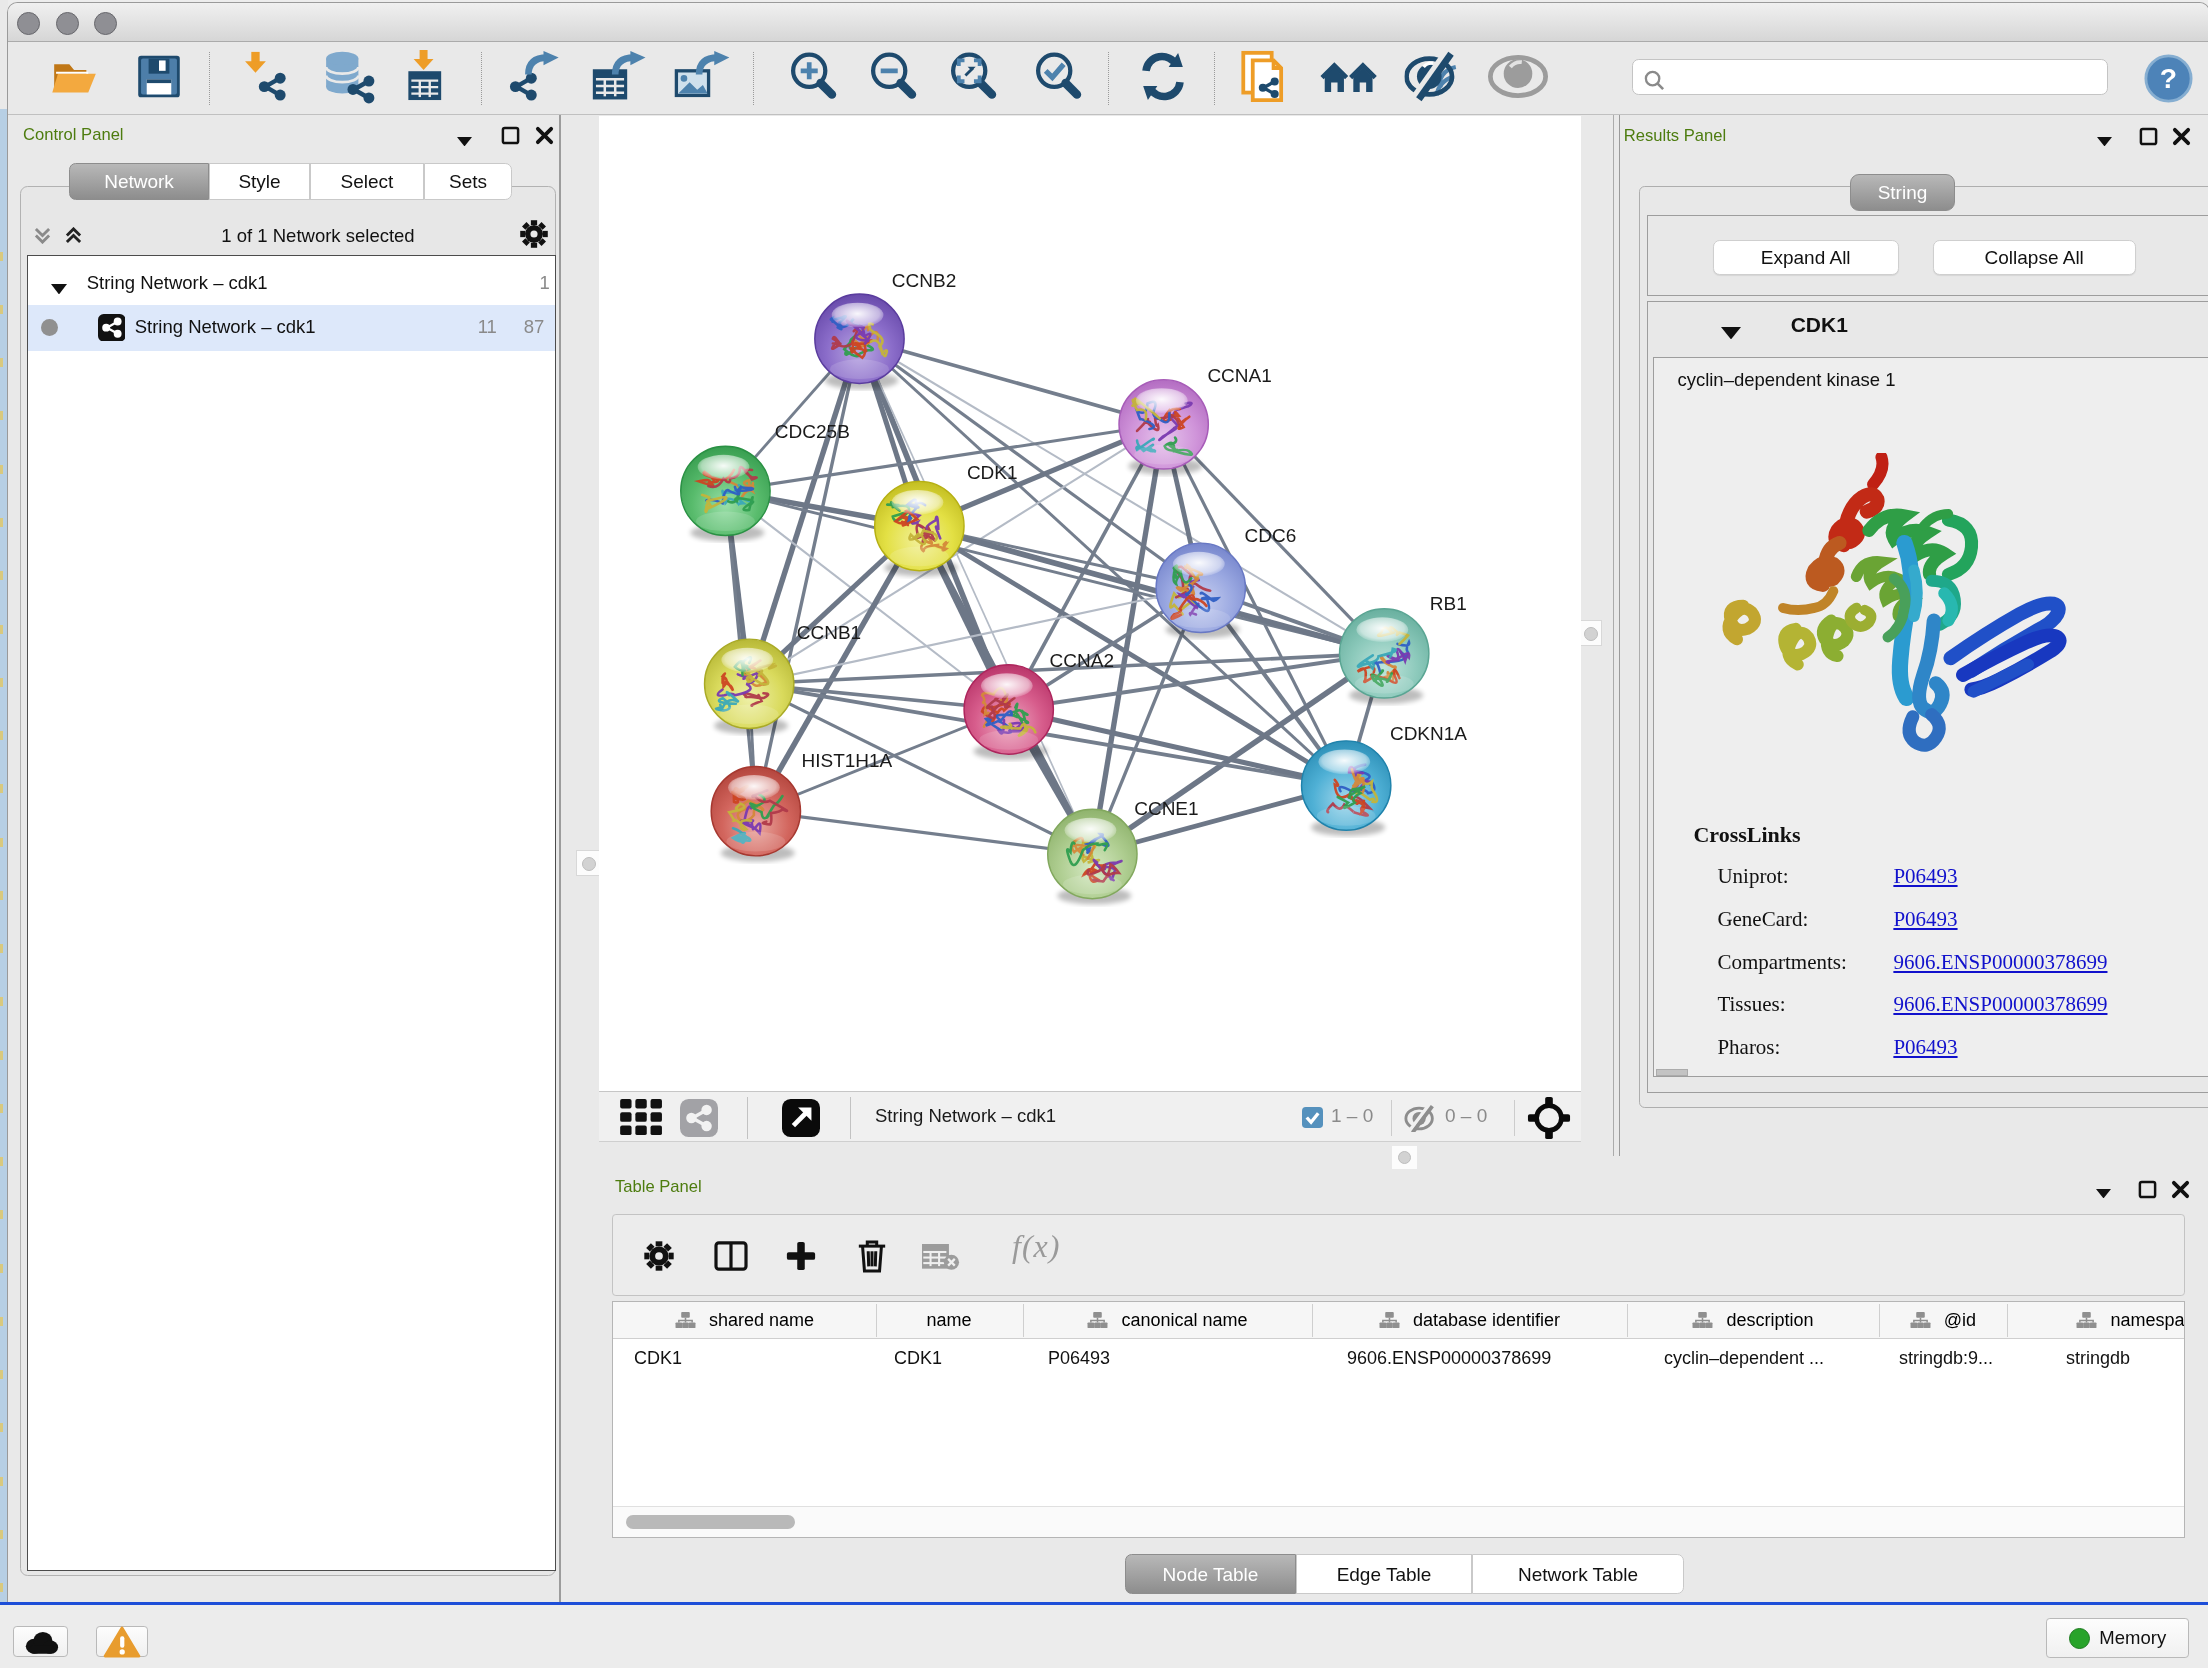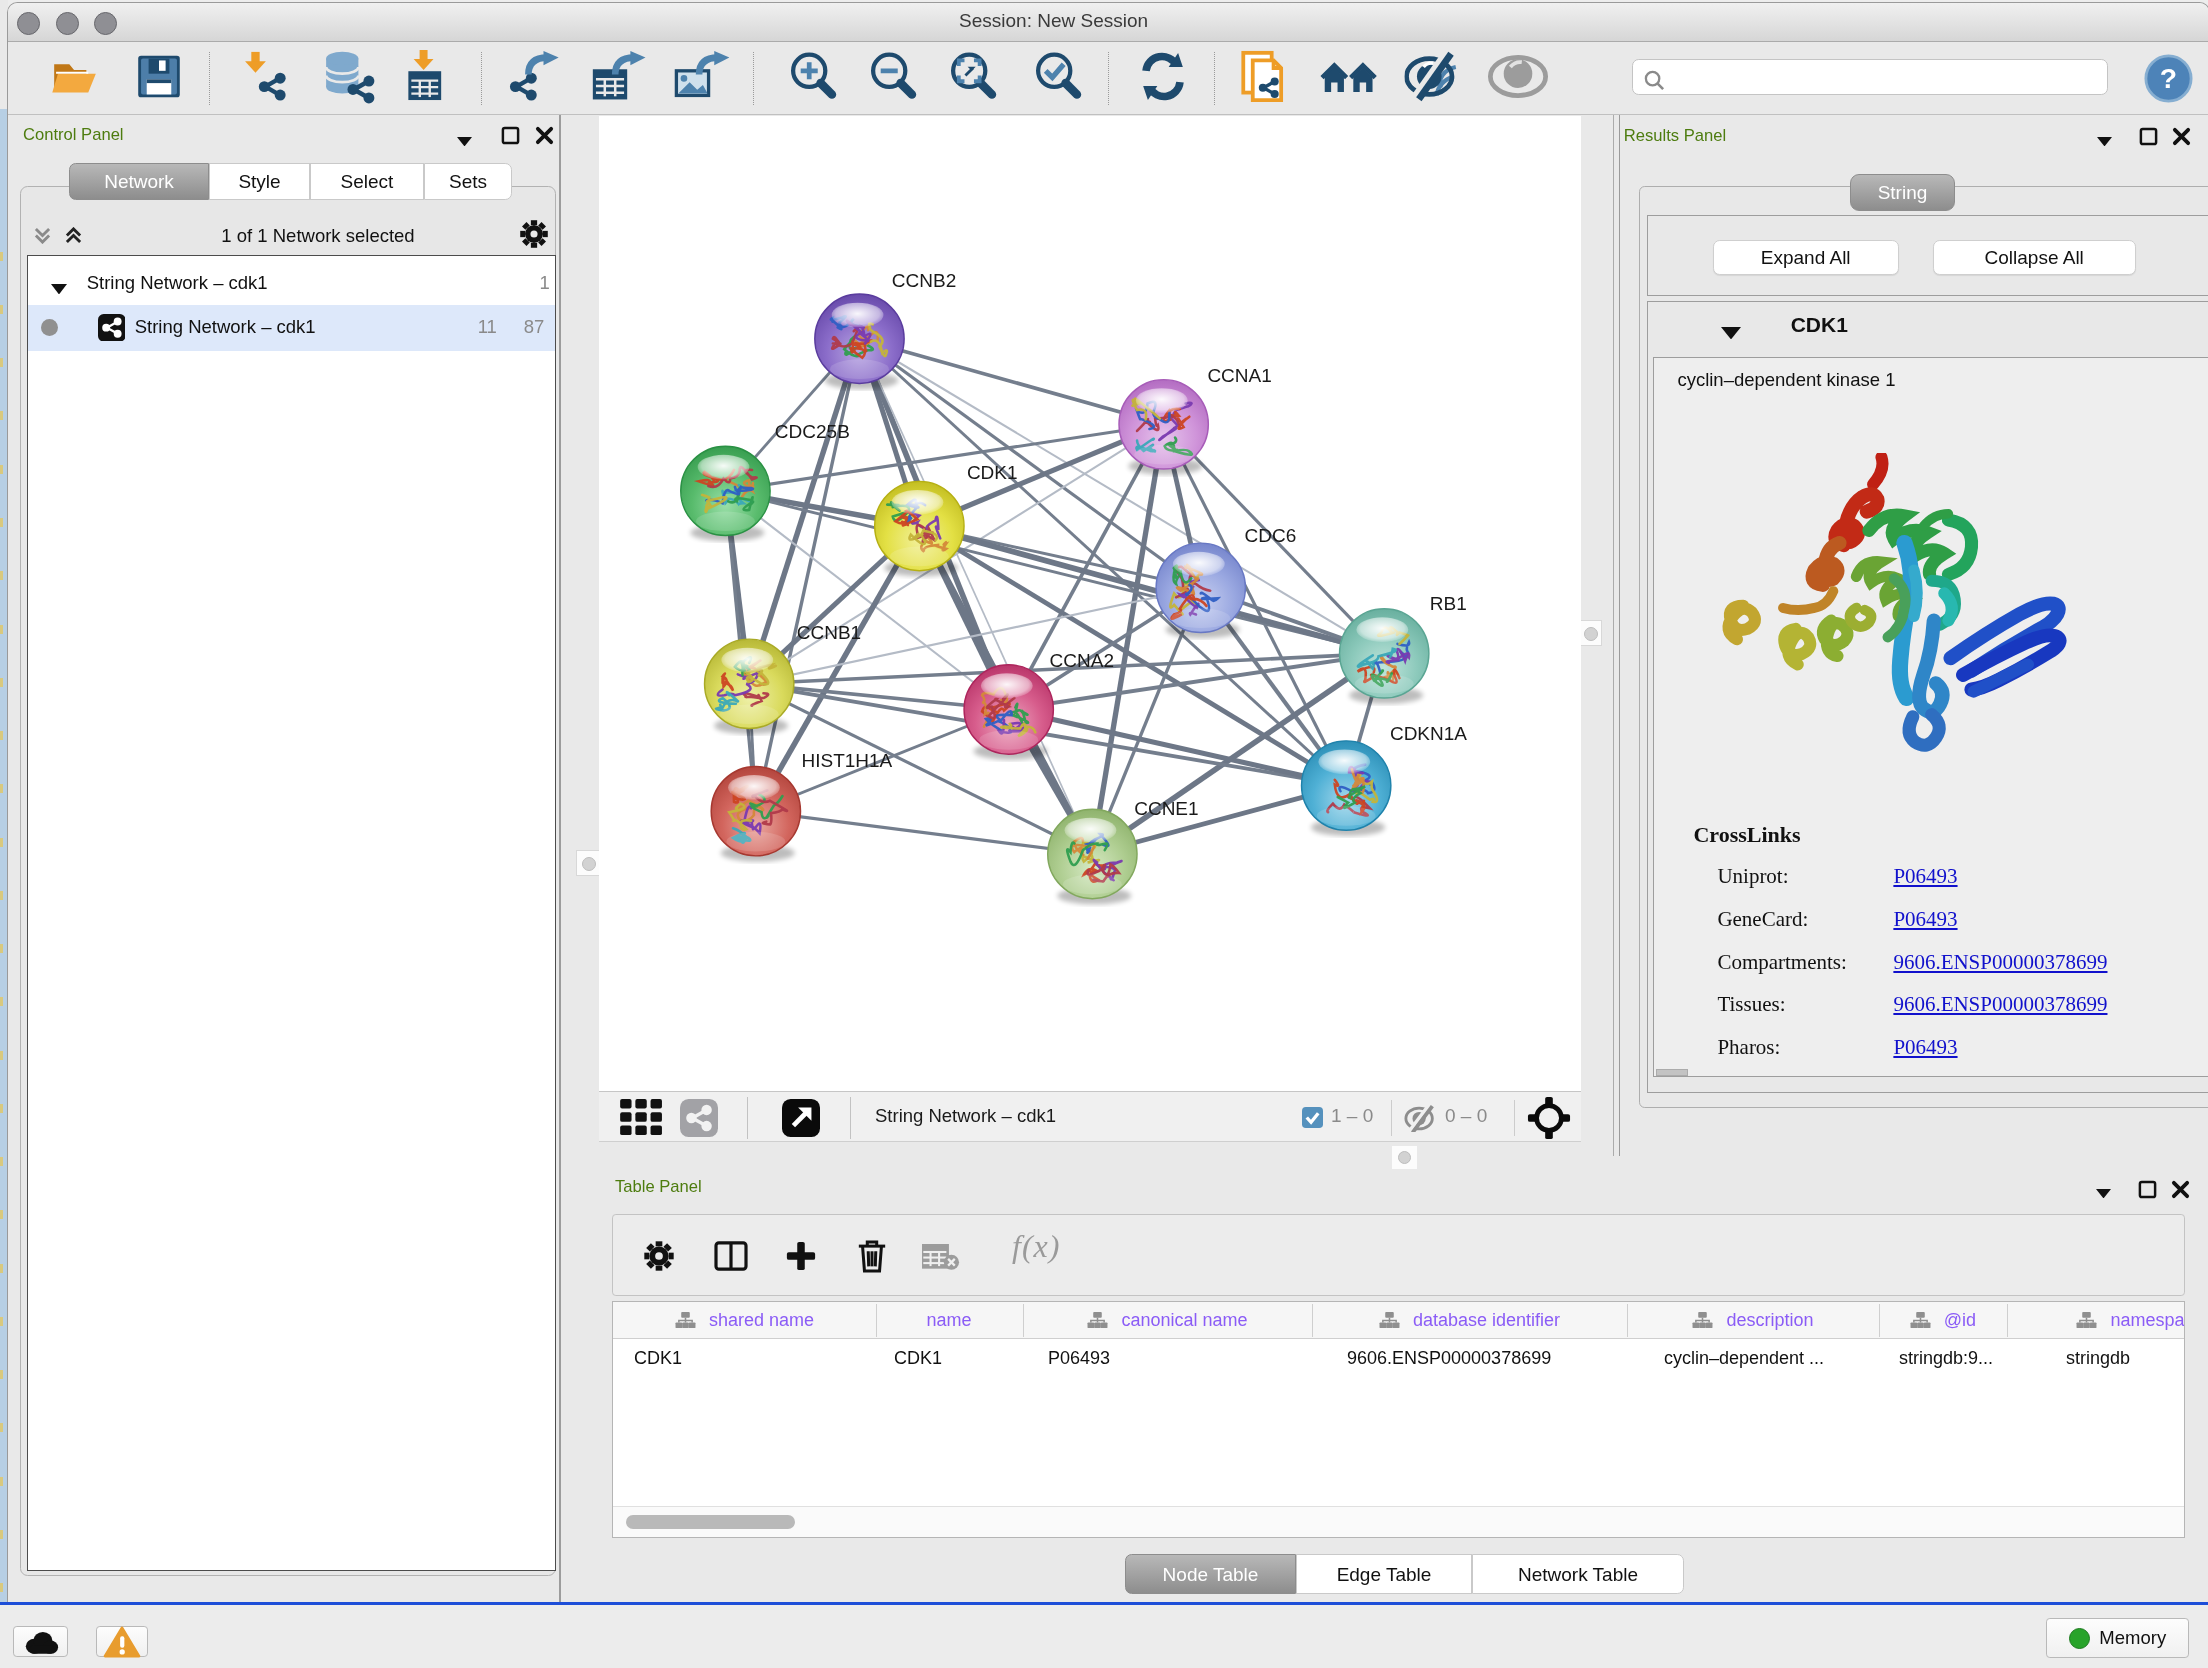--- a/index.html
+++ b/index.html
@@ -27,21 +27,21 @@
 #netcanvas { position:absolute; left:599px; top:116px; width:982px; height:975px; background:#fff; }
 #netbar { position:absolute; left:599px; top:1091px; width:982px; height:51px; background:#f0f0f0;
   border-top:1px solid #c6c6c6; border-bottom:1px solid #cfcfcf; }
 #results { position:absolute; left:1619px; top:115px; width:590px; height:1041px; background:#e9e9e9;
   border-left:1.9px solid #9a9a9a; }
 .btn { position:absolute; background:#fff; border:1px solid #cfcfcf; border-radius:6.7px;
   text-align:center; font-size:19px; color:#111; box-shadow:0 1px 1px rgba(0,0,0,0.08); }
 .serif { font-family:"Liberation Serif",serif; }
 #tablepanel { position:absolute; left:590px; top:1170px; width:1619px; height:432px; }
 .hdrcell { position:absolute; top:0; height:100%; display:flex; align-items:center; justify-content:center;
-  font-size:18px; color:#8b5cf6; gap:13px; }
+  font-size:18px; color:#000000; gap:13px; }
 .celltext { position:absolute; font-size:18px; color:#111; }
 #footer { position:absolute; left:0; top:1602px; width:2208px; height:67px; background:#ececec;
   border-top:3px solid #1d4ed8; }
 .fbtn { position:absolute; background:linear-gradient(#fdfdfd,#f0f0f0); border:1px solid #b9b9b9;
   border-radius:3.8px; display:flex; align-items:center; justify-content:center; }
 </style></head><body>
 <div id="strip">
     <div class="abs" style="left:0;top:109px;width:7.6px;height:1493px;background:#b7cfe4">
       <div class="abs" style="left:0;top:143px;width:2.9px;height:8.6px;background:#d9c97e"></div>
       <div class="abs" style="left:0;top:196px;width:2.9px;height:8.6px;background:#d9c97e"></div>
@@ -70,21 +70,20 @@
       <div class="abs" style="left:0;top:1421px;width:2.9px;height:8.6px;background:#d9c97e"></div>
       <div class="abs" style="left:0;top:1474px;width:2.9px;height:8.6px;background:#d9c97e"></div>
       <div class="abs" style="left:0;top:1527px;width:2.9px;height:8.6px;background:#d9c97e"></div>
     </div>
   </div>
 <div id="win">
 <div id="titlebar">
 <div class="light" style="left:9.5px"></div>
 <div class="light" style="left:48px"></div>
 <div class="light" style="left:86px"></div>
-<div id="title">Session: New Session</div>
     </div>
 </div>
 <div id="toolbar">
 <div class="tbi" style="left:67px"><svg width="53" height="48" viewBox="0 0 56 50">
 <path d="M6 12 L22 12 L27 18 L40 18 L40 40 L6 40 Z" fill="#c07716"></path>
 <path d="M10 22 L50 22 L42 42 L4 42 Z" fill="#f3a93f"></path>
 <path d="M8 21 L42 21" stroke="#fff" stroke-width="2"></path>
       </svg></div>
 <div class="tbi" style="left:151px"><svg width="51" height="51" viewBox="0 0 54 54">
 <rect x="5" y="5" width="44" height="44" rx="3" fill="#1e4a6d"></rect>

